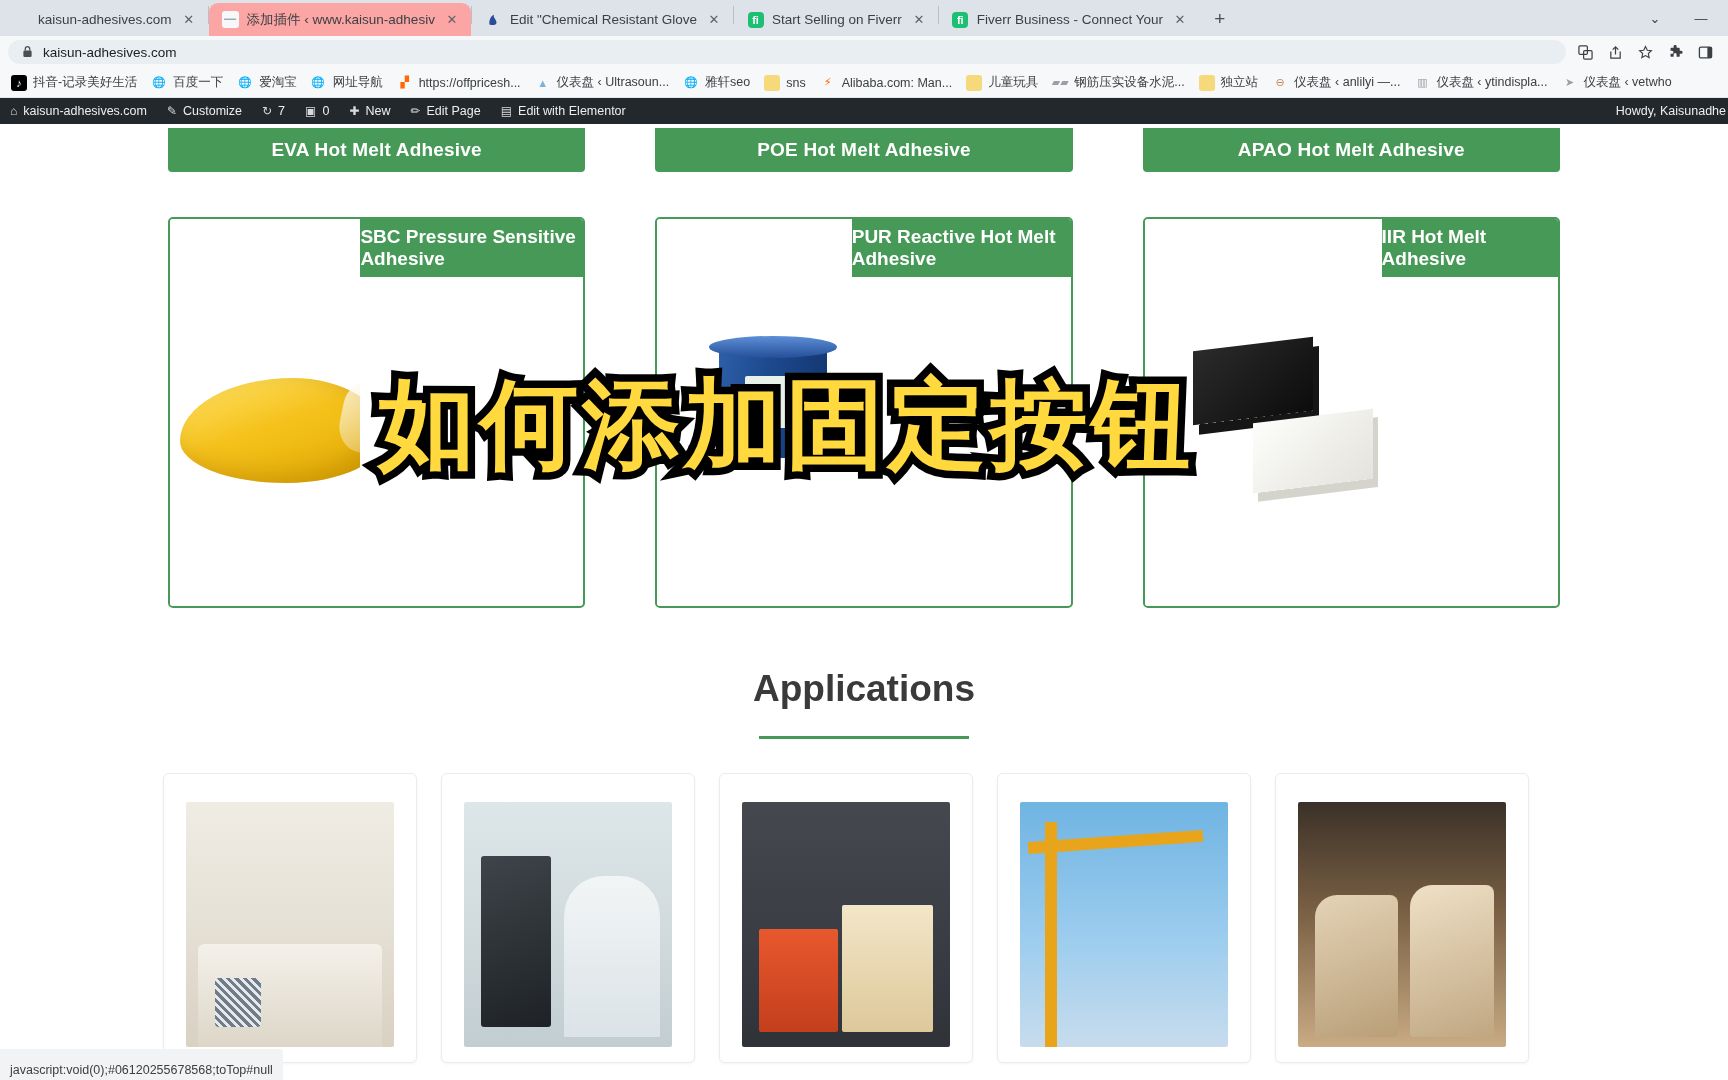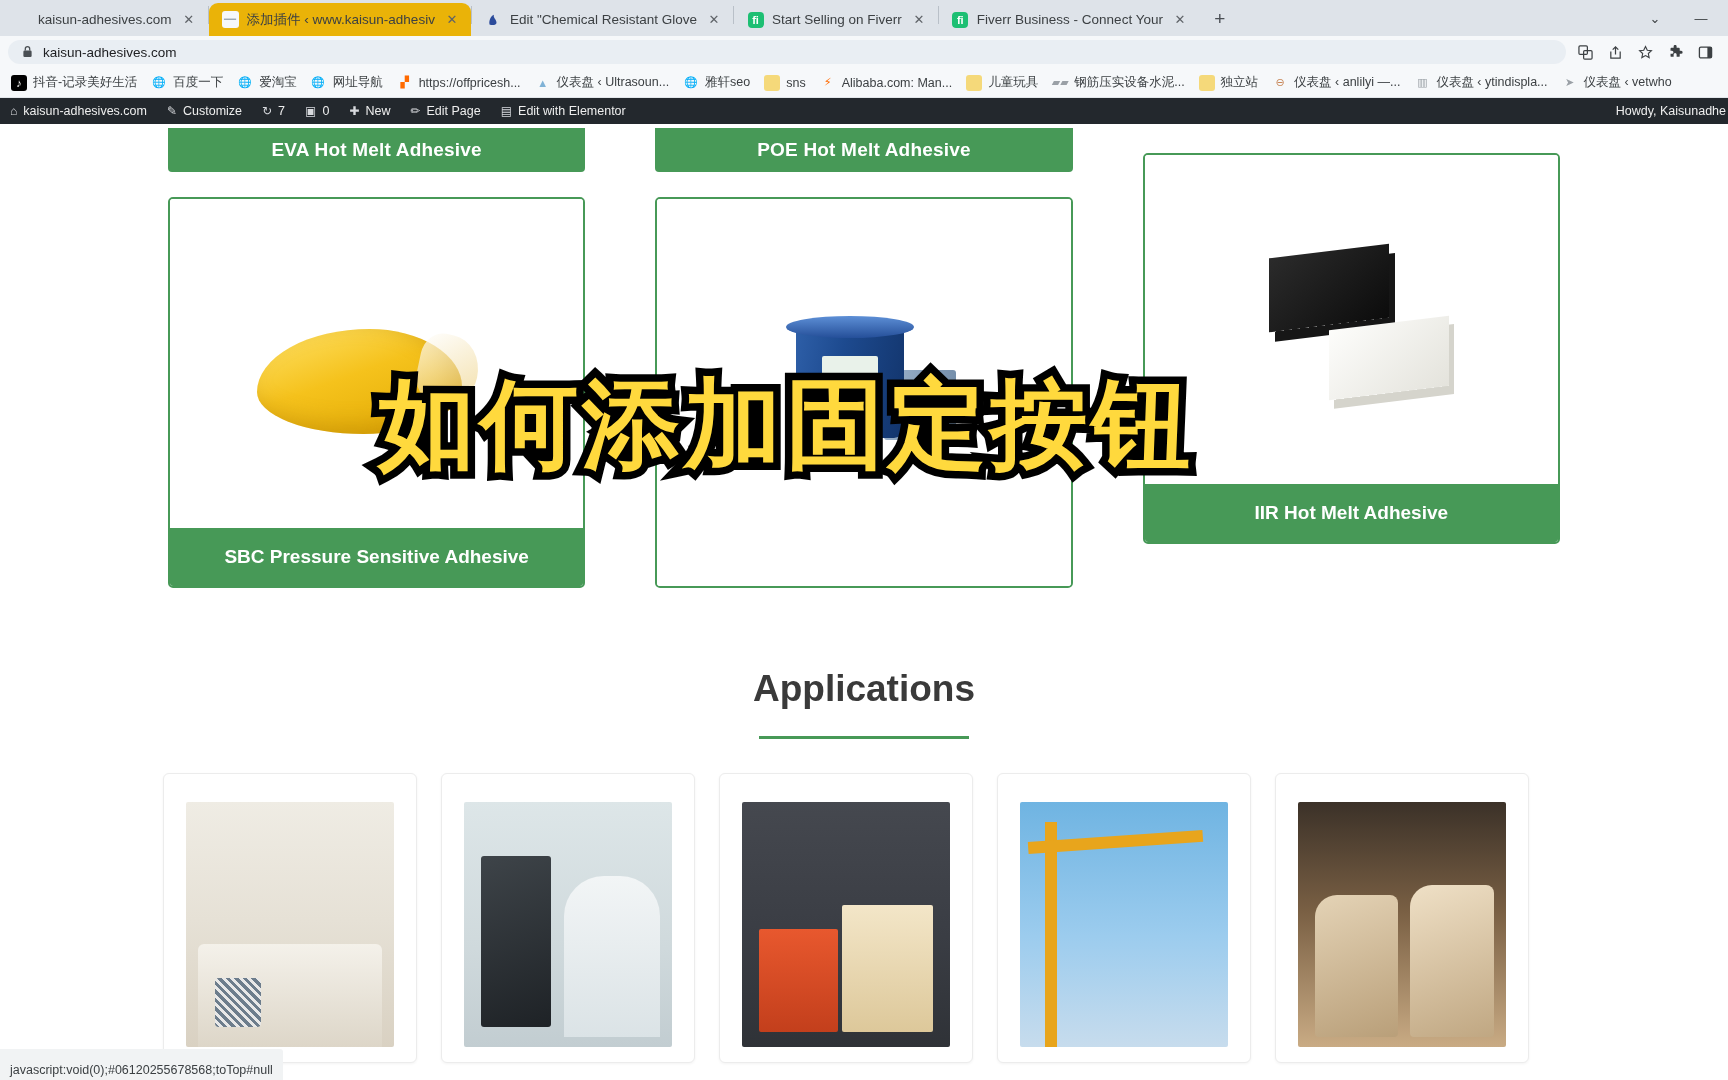--- a/index.html
+++ b/index.html
@@ -19,21 +19,21 @@
     padding-left: 0; position: relative;
   }
   .tab {
     height: 33px; display: flex; align-items: center;
     gap: 8px; padding: 0 10px 0 13px;
     font-size: 13.5px; color: #3c4043;
     border-radius: 9px 9px 0 0;
     position: relative; min-width: 0;
     background: transparent;
   }
-  .tab.active { background: #eab308; }
+  .tab.active { background: #fca5a5; }
   .tab .favicon {
     width: 17px; height: 17px; flex: 0 0 17px;
     display: flex; align-items: center; justify-content: center;
     font-size: 11px; border-radius: 3px; overflow: hidden;
   }
   .tab .tab-title {
     white-space: nowrap; overflow: hidden;
     text-overflow: clip; flex: 1 1 auto;
   }
   .tab .tab-close {
@@ -137,26 +137,26 @@
   
   .prod-footer-top {
     height: 44px; background: #479957;
     border-radius: 0 0 4px 4px;
     display: flex; align-items: center; justify-content: center;
     color: #ffffff; font-size: 19px; font-weight: 600;
     letter-spacing: .2px;
   }
 
   .prod-card {
-    margin-top: 25px;
+    margin-top: 45px;
     border: 2px solid #479957;
     border-radius: 5px;
     background: #fff;
     height: 391px;
-    display: flex; flex-direction: column;
+    display: flex; flex-direction: row;
     overflow: hidden;
   }
   .prod-img {
     flex: 1 1 auto;
     display: flex; align-items: center; justify-content: center;
     background: #fff; position: relative; overflow: hidden;
   }
   .prod-label {
     height: 58px; background: #479957;
     display: flex; align-items: center; justify-content: center;
@@ -544,24 +544,26 @@
         <div class="prod-footer-top">POE Hot Melt Adhesive</div>
         <div class="prod-card">
           <div class="prod-img">
             <div class="art">
               <div class="can-small"></div>
               <div class="bucket"></div>
               <div class="bucket-rim"></div>
               <div class="bucket-label"></div>
             </div>
           </div>
+          <div class="prod-label">PUR Reactive Hot Melt Adhesive</div>
         </div>
       </div>
 
       <div class="prod-col">
+        <div class="prod-footer-top">APAO Hot Melt Adhesive</div>
         <div class="prod-card">
           <div class="prod-img">
             <div class="art">
                 <div class="blk-black"></div>
                 <div class="blk-white"></div>
               </div>
           </div>
           <div class="prod-label">IIR Hot Melt Adhesive</div>
         </div>
       </div>

